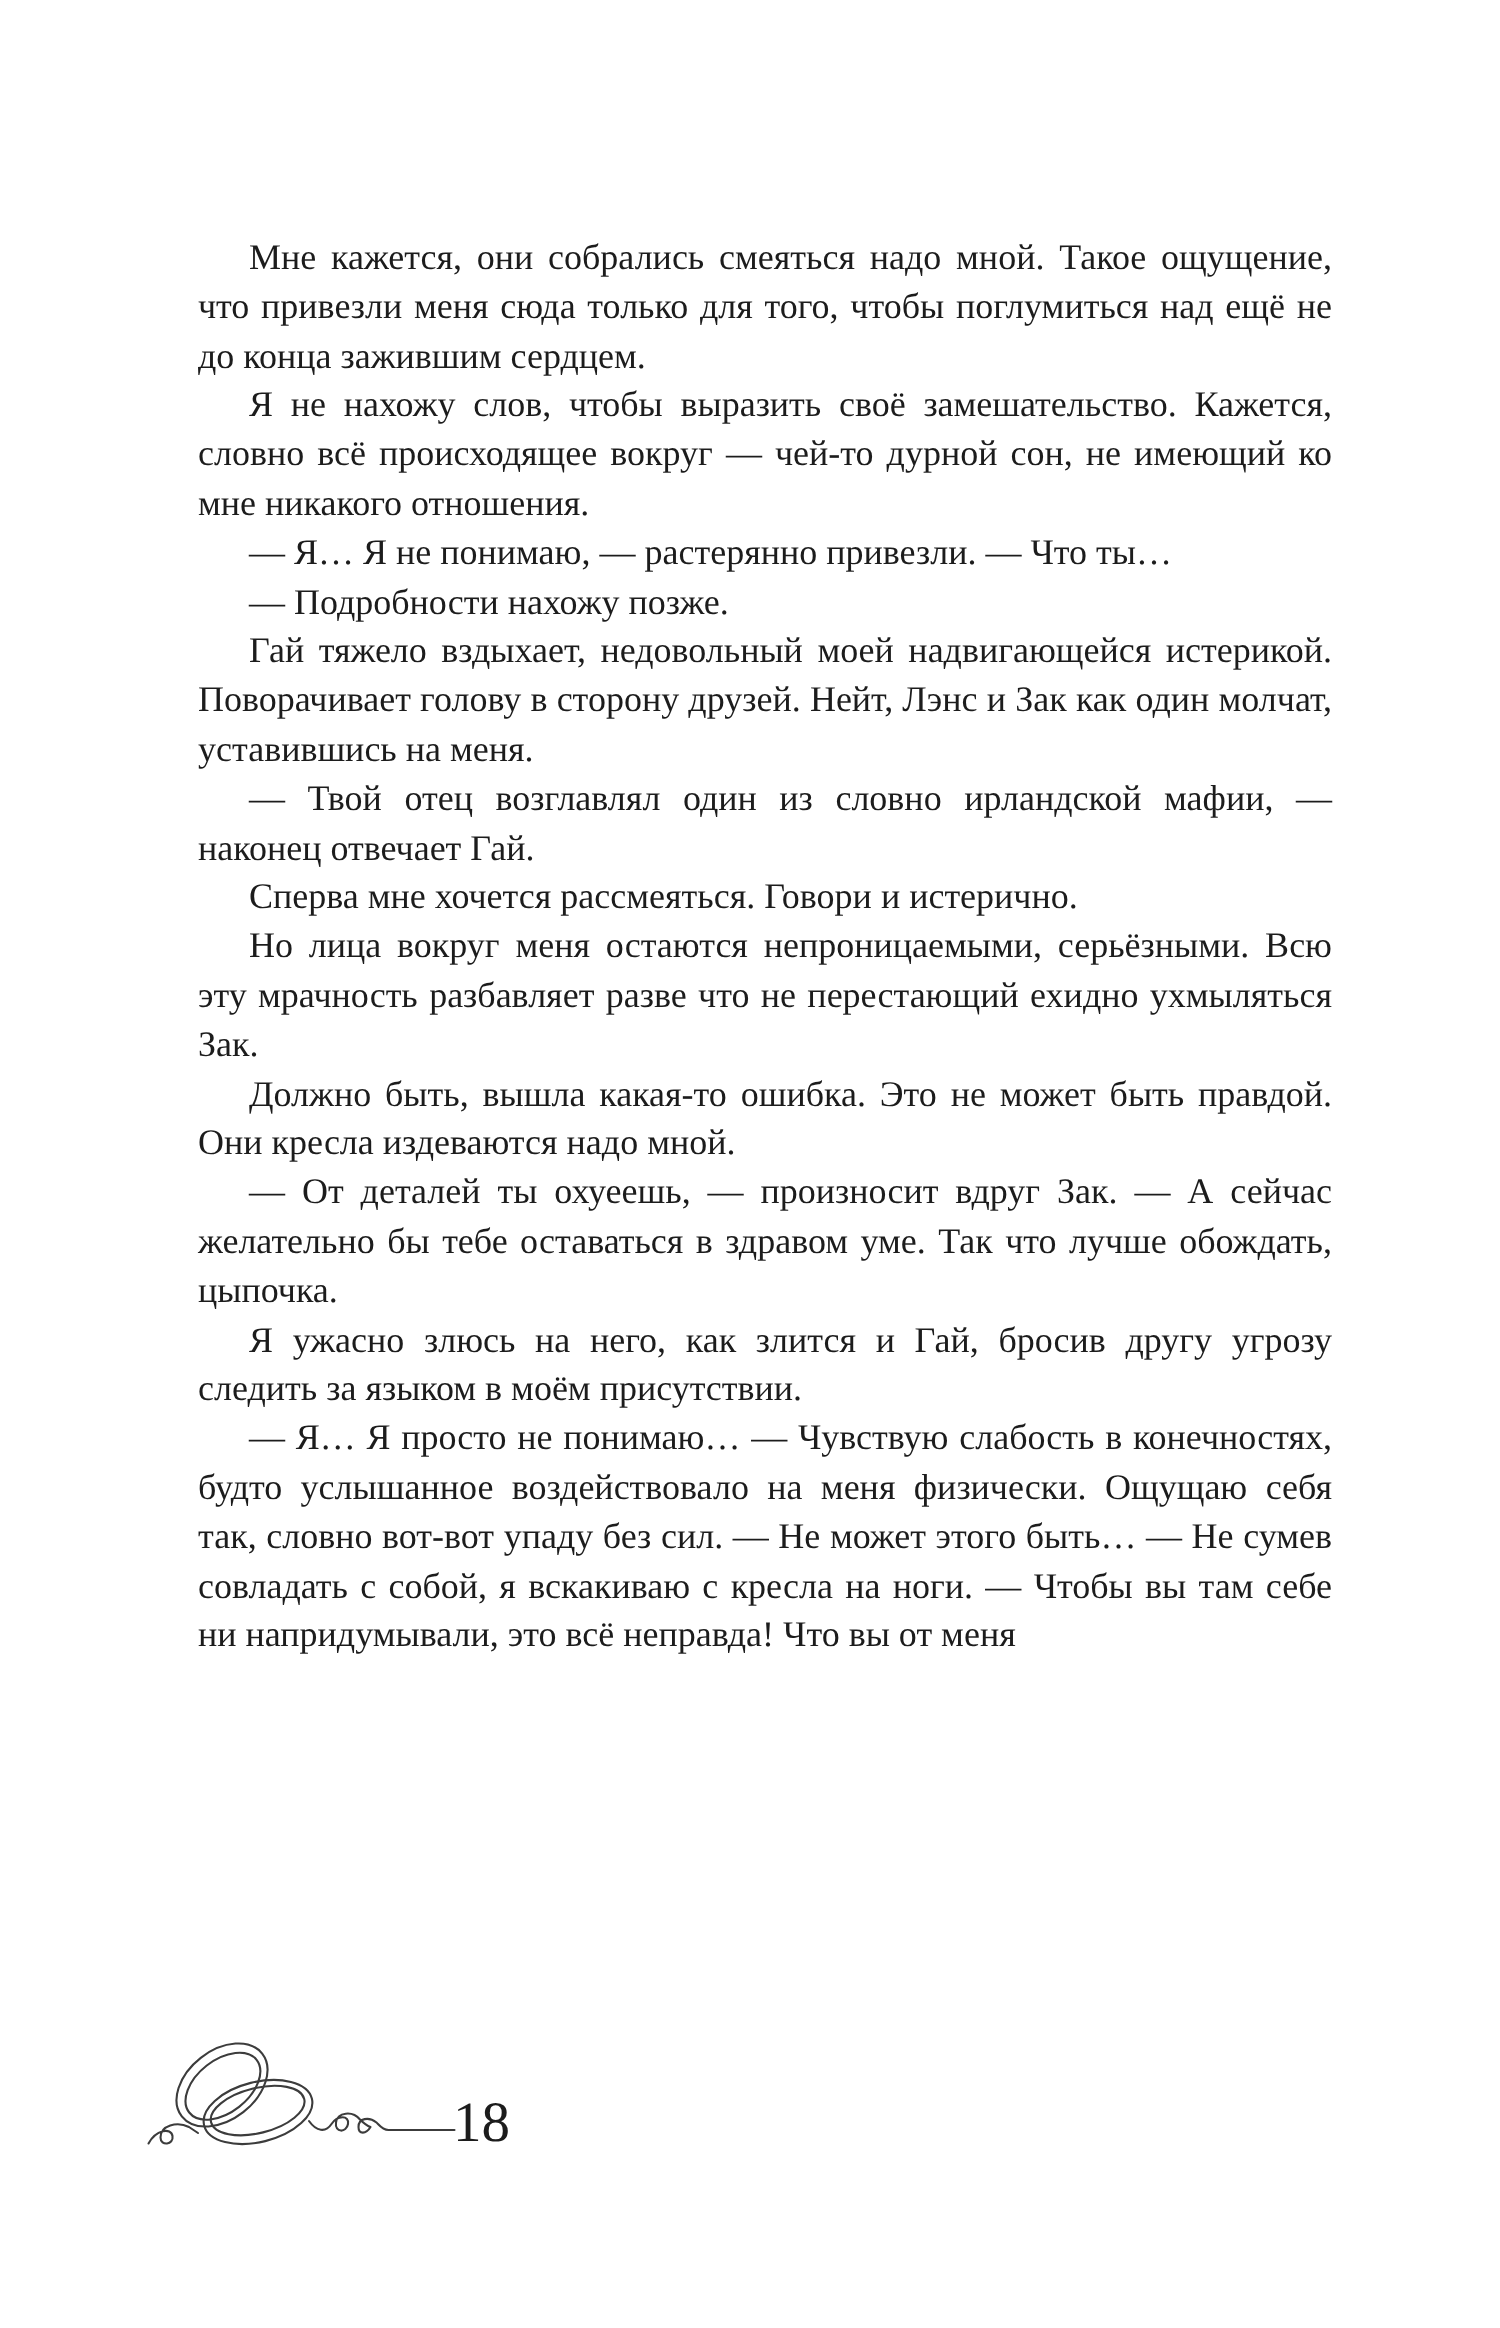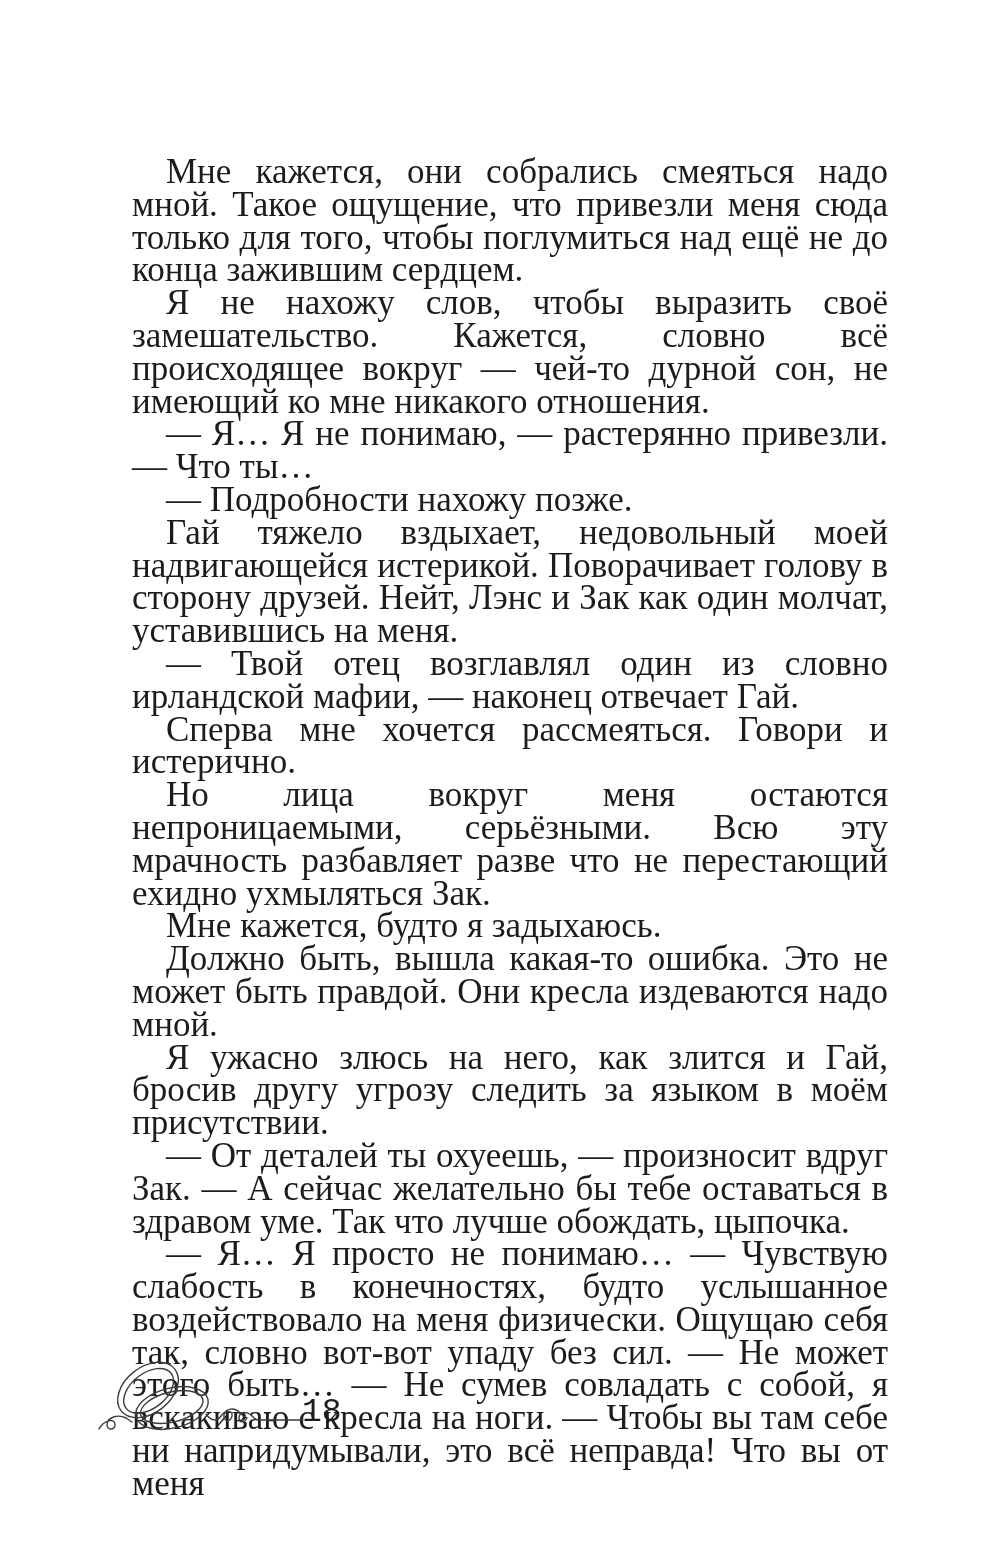--- a/index.html
+++ b/index.html
@@ -18,21 +18,21 @@
     position: absolute;
     inset: 0;
     background: #ffffff;
   }
   .text-block {
     position: absolute;
     left: 132px;
     top: 156px;
     width: 756px;
     font-family: "Liberation Serif", serif;
-    font-size: 35px;
+    font-size: 24px;
     line-height: 32.8px;
     color: #1c1c1c;
     text-align: justify;
     text-rendering: optimizeLegibility;
   }
   .text-block p {
     margin: 0;
     padding: 0;
     text-indent: 34px;
   }
@@ -45,44 +45,43 @@
   }
   .ornament {
     position: absolute;
     left: 95px;
     top: 2px;
   }
   .page-number {
     position: absolute;
     left: 302px;
     top: 46px;
-    font-family: Liberation Mono, monospace;
-    font-size: 33px;
+    font-family: Liberation Serif, serif;
+    font-size: 38px;
     line-height: 1;
     color: #1c1c1c;
   }
 </style>
 </head>
 <body>
 
 <div class="book-page">
 
   <main class="text-block">
     <p>Мне кажется, они собрались смеяться надо мной. Такое ощущение, что привезли меня сюда только для того, чтобы поглумиться над ещё не до конца зажившим сердцем.</p>
     <p>Я не нахожу слов, чтобы выразить своё замешательство. Кажется, словно всё происходящее вокруг — чей-то дурной сон, не имеющий ко мне никакого отношения.</p>
     <p>— Я… Я не понимаю, — растерянно привезли. — Что ты…</p>
     <p>— Подробности нахожу позже.</p>
     <p>Гай тяжело вздыхает, недовольный моей надвигающейся истерикой. Поворачивает голову в сторону друзей. Нейт, Лэнс и Зак как один молчат, уставившись на меня.</p>
     <p>— Твой отец возглавлял один из словно ирландской мафии, — наконец отвечает Гай.</p>
     <p>Сперва мне хочется рассмеяться. Говори и истерично.</p>
     <p>Но лица вокруг меня остаются непроницаемыми, серьёзными. Всю эту мрачность разбавляет разве что не перестающий ехидно ухмыляться Зак.</p>
-    <p>Мне кажется, будто я задыхаюсь.</p>
     <p>Должно быть, вышла какая-то ошибка. Это не может быть правдой. Они кресла издеваются надо мной.</p>
+    <p>— От деталей ты охуеешь, — произносит вдруг Зак. — А сейчас желательно бы тебе оставаться в здравом уме. Так что лучше обождать, цыпочка.</p>
     <p>Я ужасно злюсь на него, как злится и Гай, бросив другу угрозу следить за языком в моём присутствии.</p>
-    <p>— От деталей ты охуеешь, — произносит вдруг Зак. — А сейчас желательно бы тебе оставаться в здравом уме. Так что лучше обождать, цыпочка.</p>
     <p>— Я… Я просто не понимаю… — Чувствую слабость в конечностях, будто услышанное воздействовало на меня физически. Ощущаю себя так, словно вот-вот упаду без сил. — Не может этого быть… — Не сумев совладать с собой, я вскакиваю с кресла на ноги. — Чтобы вы там себе ни напридумывали, это всё неправда! Что вы от меня</p>
   </main>
 
   <footer class="page-footer">
     <svg class="ornament" width="215" height="90" viewBox="0 0 215 90" aria-hidden="true">
       <g fill="none" stroke="#3c3c3c" stroke-width="1.4" stroke-linecap="round" stroke-linejoin="round">
 
         <path d="M4,77 C9,68 19,66 20,72 C21,78 12,79 12,73 C12,65 23,62 31,66 L37,70"></path>
 
         <ellipse cx="53" cy="38" rx="34" ry="23" transform="rotate(-38 53 38)"></ellipse>

